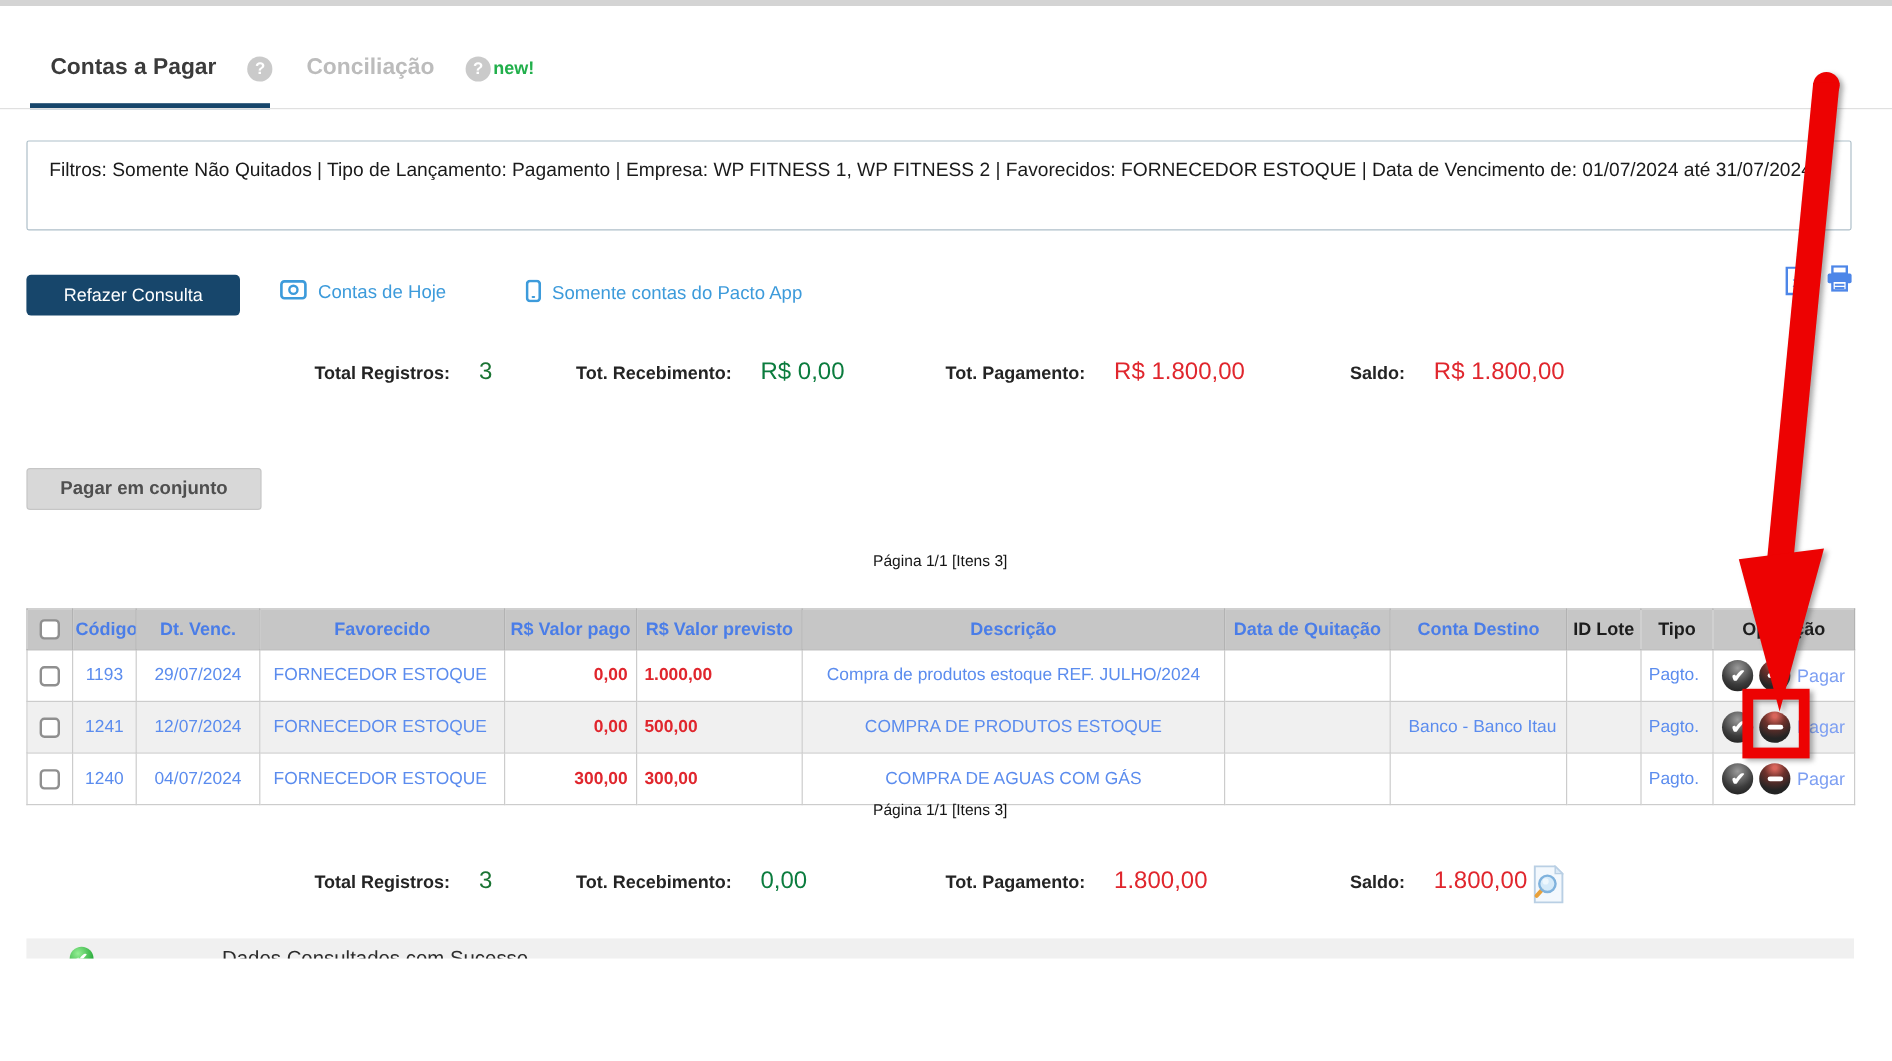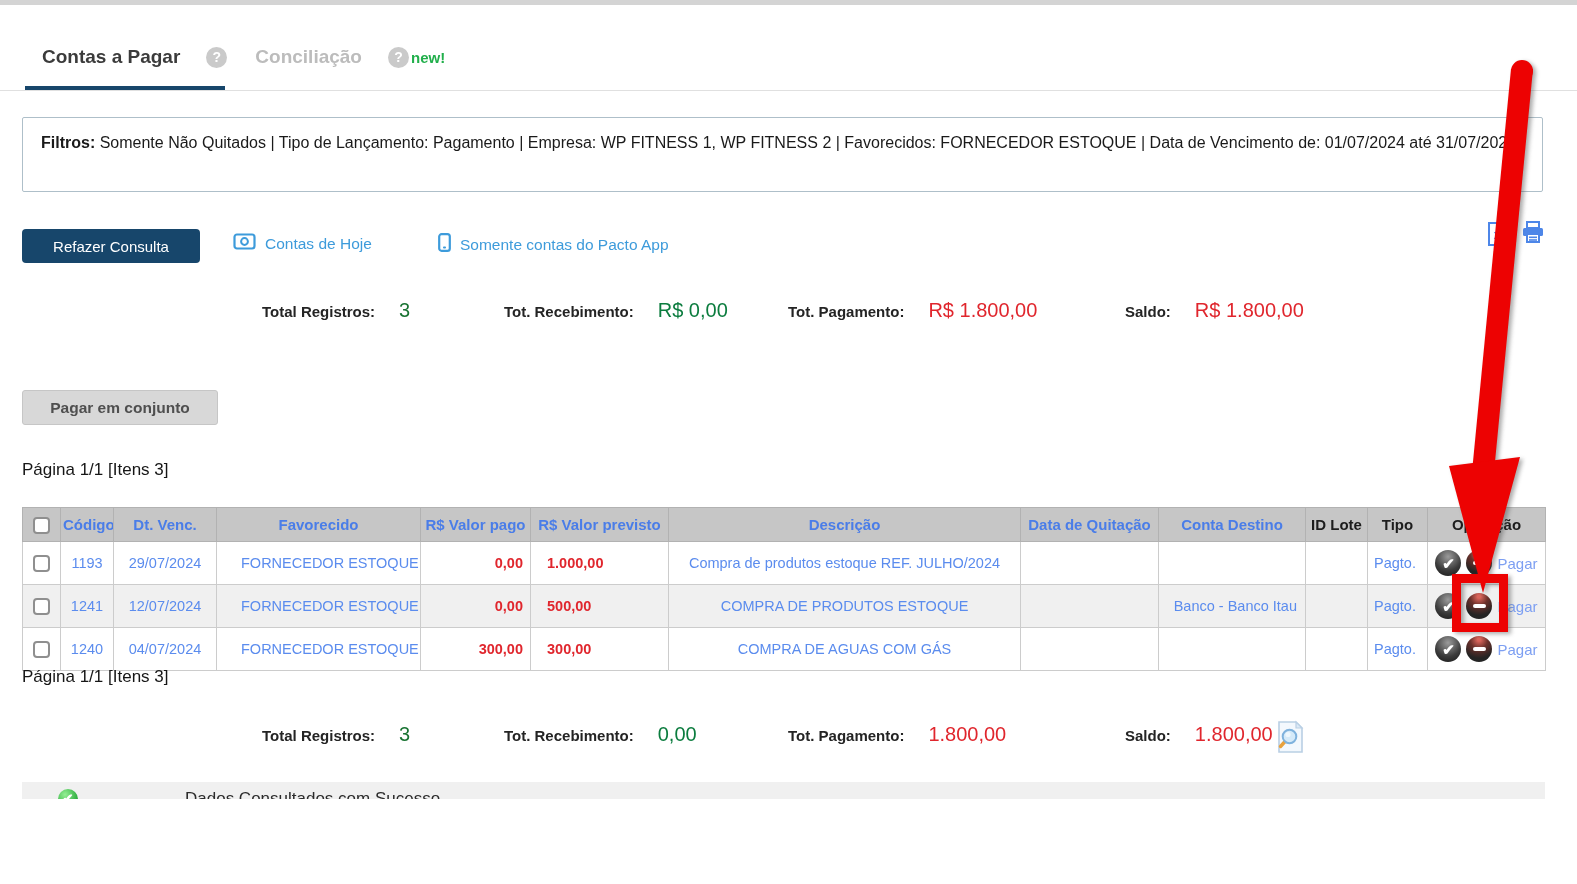--- a/index.html
+++ b/index.html
@@ -17,60 +17,60 @@
   .tabs{position:absolute;left:42px;top:46px;display:flex;align-items:center;}
   .tab{font-size:19px;font-weight:bold;color:#3b3b3b;cursor:pointer;}
   .tab.inactive{color:#bcbcbc;margin-left:28px;}
   .help-icon{width:21px;height:21px;border-radius:50%;background:#cacaca;color:#fff;font-size:14px;
     font-weight:bold;display:inline-flex;align-items:center;justify-content:center;margin-left:26px;}
   .new-badge{color:var(--new-green);font-size:15px;font-weight:bold;margin-left:2px;}
   .tab-underline{position:absolute;left:25px;top:86px;width:200px;height:5px;background:var(--navy);}
 
   .filter-box{position:absolute;left:22px;top:117px;width:1483px;height:49px;border:1px solid #aebfc9;
     border-radius:2px;padding:12px 18px;font-size:16px;color:#1a1a1a;line-height:25px;}
-  .filter-box b{font-weight:bold;text-align:center;}
+  .filter-box b{font-weight:normal;text-align:center;}
 
   .refazer-btn{position:absolute;left:22px;top:229px;width:178px;height:34px;background:var(--navy);
     color:#fff;font-size:15px;border:none;border-radius:4px;display:flex;align-items:center;justify-content:center;cursor:pointer;}
   .toolbar-link{position:absolute;top:233px;display:flex;align-items:center;gap:9px;color:var(--link-blue);
     font-size:15.5px;text-decoration:none;cursor:pointer;}
   .toolbar-link.hoje{left:233px;}
   .toolbar-link.pacto{left:438px;}
   .corner-icon{position:absolute;cursor:pointer;}
   .corner-icon.excel{left:1487px;top:222px;}
   .corner-icon.print{left:1521px;top:221px;}
 
   .totals-row .tot{position:absolute;display:flex;align-items:baseline;gap:24px;white-space:nowrap;}
   .tot .lbl{font-size:15px;font-weight:bold;color:#242424;}
   .tot .val{font-size:20px;}
   .val.green{color:var(--value-green);}
   .val.cgreen{color:var(--count-green);}
   .val.red{color:var(--value-red);}
   .totals-top .tot{top:299px;}
   .totals-bottom .tot{top:723px;}
-  .tot.p1{left:262px;} .tot.p2{left:480px;margin-left:24px;} .tot.p3{left:788px;} .tot.p4{left:1125px;}
+  .tot.p1{left:262px;} .tot.p2{left:480px;} .tot.p3{left:788px;} .tot.p4{left:1125px;}
 
   .bulk-btn{position:absolute;left:22px;top:390px;width:196px;height:35px;background:#d8d8d8;border:1px solid #c6c6c6;
     border-radius:3px;color:#4f4f4f;font-weight:bold;font-size:15.5px;display:flex;align-items:center;justify-content:center;cursor:pointer;}
 
-  .pagination{position:absolute;left:22px;width:1523px;font-size:17px;color:#161616;}
+  .pagination{position:absolute;left:22px;width:1523px;text-align:center;font-size:13px;color:#161616;}
   .pagination.top{top:460px;}
   .pagination.bottom{top:667px;}
 
   .grid-wrap{position:absolute;left:22px;top:507px;}
   table{border-collapse:collapse;table-layout:fixed;width:1523px;}
   thead th{background:#c6c6c6;border:1px solid #b2b2b2;height:33px;font-size:15px;font-weight:bold;
     color:var(--header-blue);text-align:center;padding:0 2px;overflow:hidden;}
   thead th.th-black{color:#1d1d1d;}
   tbody td{border:1px solid #cccccc;height:42px;font-size:14.5px;padding:0 4px;overflow:hidden;white-space:nowrap;}
   tbody tr.hl{background:#f0f0f0;}
   td.c-codigo,td.c-dt_venc{text-align:center;color:var(--table-blue);cursor:pointer;}
-  td.c-favorecido{text-align:left;padding-left:24px;color:var(--table-blue);cursor:pointer;}
+  td.c-favorecido{text-align:left;padding-left:11px;color:var(--table-blue);cursor:pointer;}
   td.c-valor_pago{text-align:right;padding-right:7px;color:var(--value-red);font-weight:bold;}
-  td.c-valor_previsto{text-align:left;padding-left:16px;color:var(--value-red);font-weight:bold;}
+  td.c-valor_previsto{text-align:left;padding-left:6px;color:var(--value-red);font-weight:bold;}
   td.c-descricao{text-align:center;color:var(--table-blue);cursor:pointer;}
   td.c-conta_destino{text-align:right;padding-right:8px;color:var(--table-blue);}
   td.c-data_quitacao,td.c-id_lote{text-align:center;}
   td.c-tipo{text-align:left;padding-left:6px;color:var(--table-blue);}
   td.c-check,th.c-check{text-align:center;}
   .cbx{appearance:none;-webkit-appearance:none;width:17px;height:17px;border:2px solid #8f8f8f;border-radius:4px;
     background:#fff;margin:0;vertical-align:middle;cursor:pointer;}
   td.c-op{padding:0 2px;}
   .op-wrap{display:flex;align-items:center;justify-content:center;gap:5px;}
   .op-icon{width:26px;height:26px;border-radius:50%;display:inline-flex;align-items:center;justify-content:center;cursor:pointer;flex:0 0 auto;}

